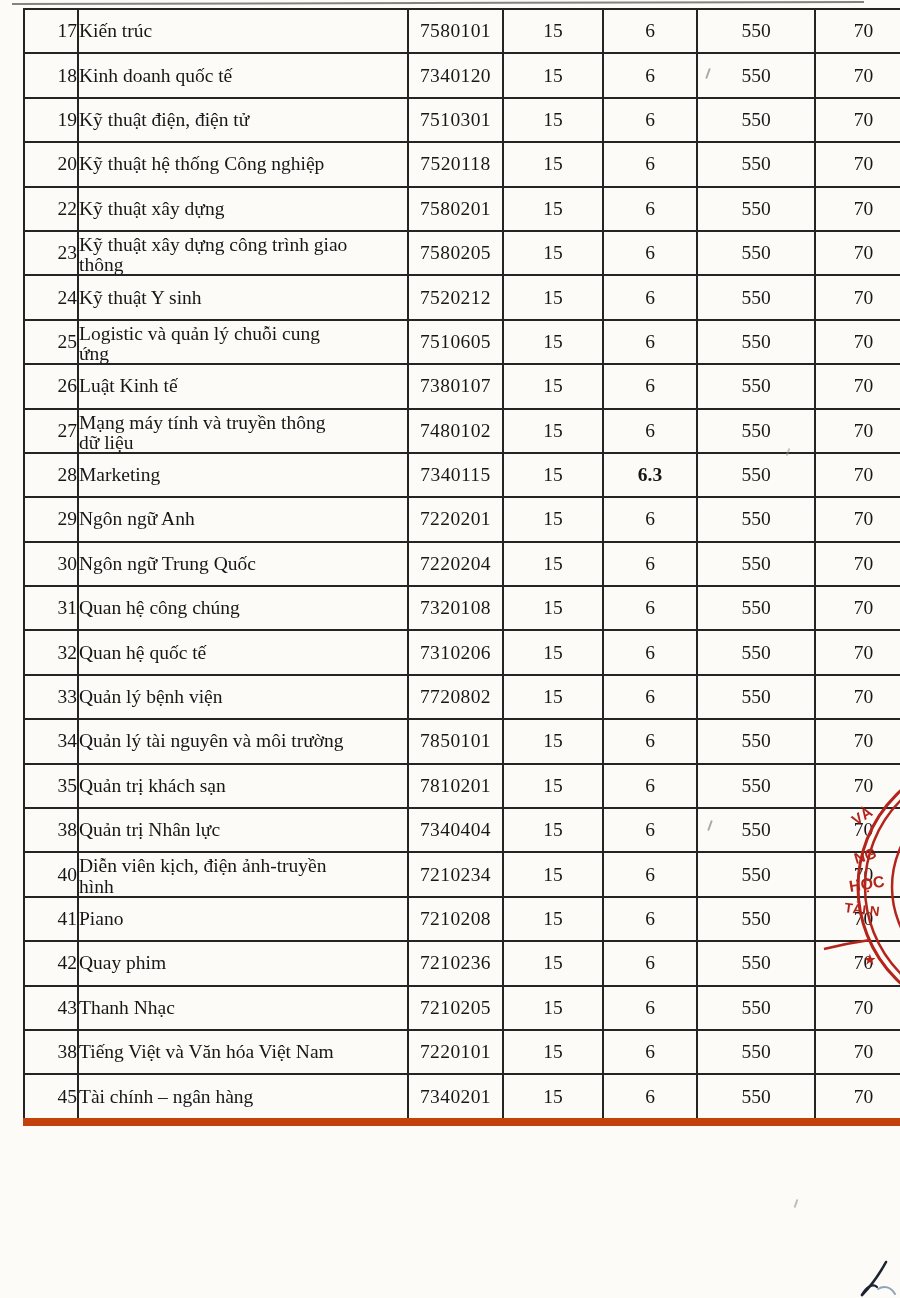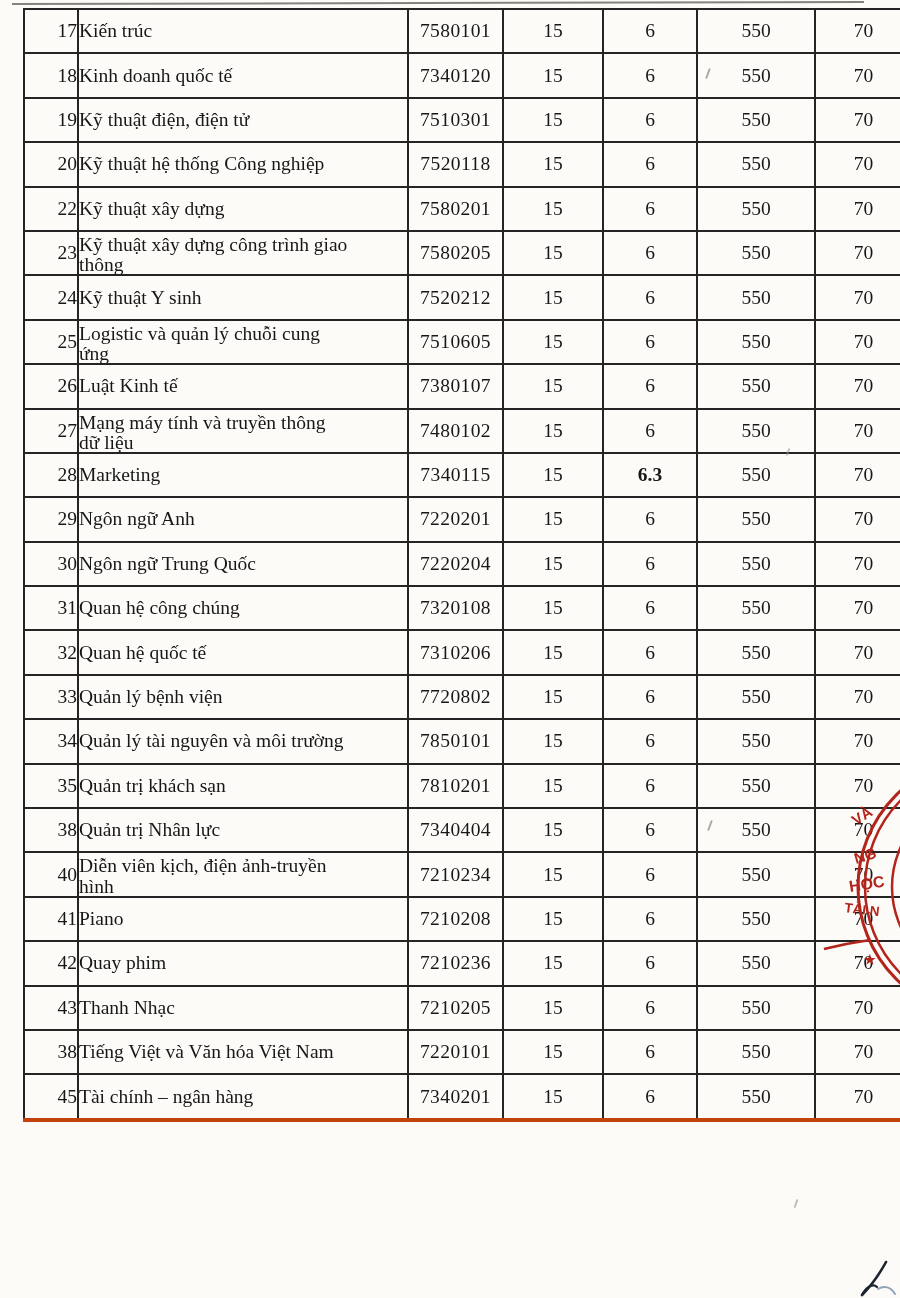--- a/index.html
+++ b/index.html
@@ -34,21 +34,21 @@
   td.no{text-align:right;padding-right:9px;}
   td.name{text-align:left;padding-left:6px;margin-top:26px;}
   td.code{text-align:center;padding-left:3px;letter-spacing:.4px;}
   td.center{text-align:center;}
   td .b, td.b{font-weight:bold;margin-left:45px;}
   
   td.name.top{vertical-align:top;}
   td.name.top .clip{
     height:39px;overflow:hidden;line-height:20.5px;padding-top:3px;
   }
-  tr:last-child td{border-bottom:4px solid #c2410c;}
+  tr:last-child td{border-bottom:8px solid #c2410c;}
   
   .art{
     position:absolute;width:2px;background:#9b958c;opacity:.8;
     transform:rotate(20deg);border-radius:1px;
   }
   .stamp-svg,.pen-svg{position:absolute;}
   .stamp-svg{left:820px;top:782px;}
   .pen-svg{left:845px;top:1256px;}
 </style>
 </head>

